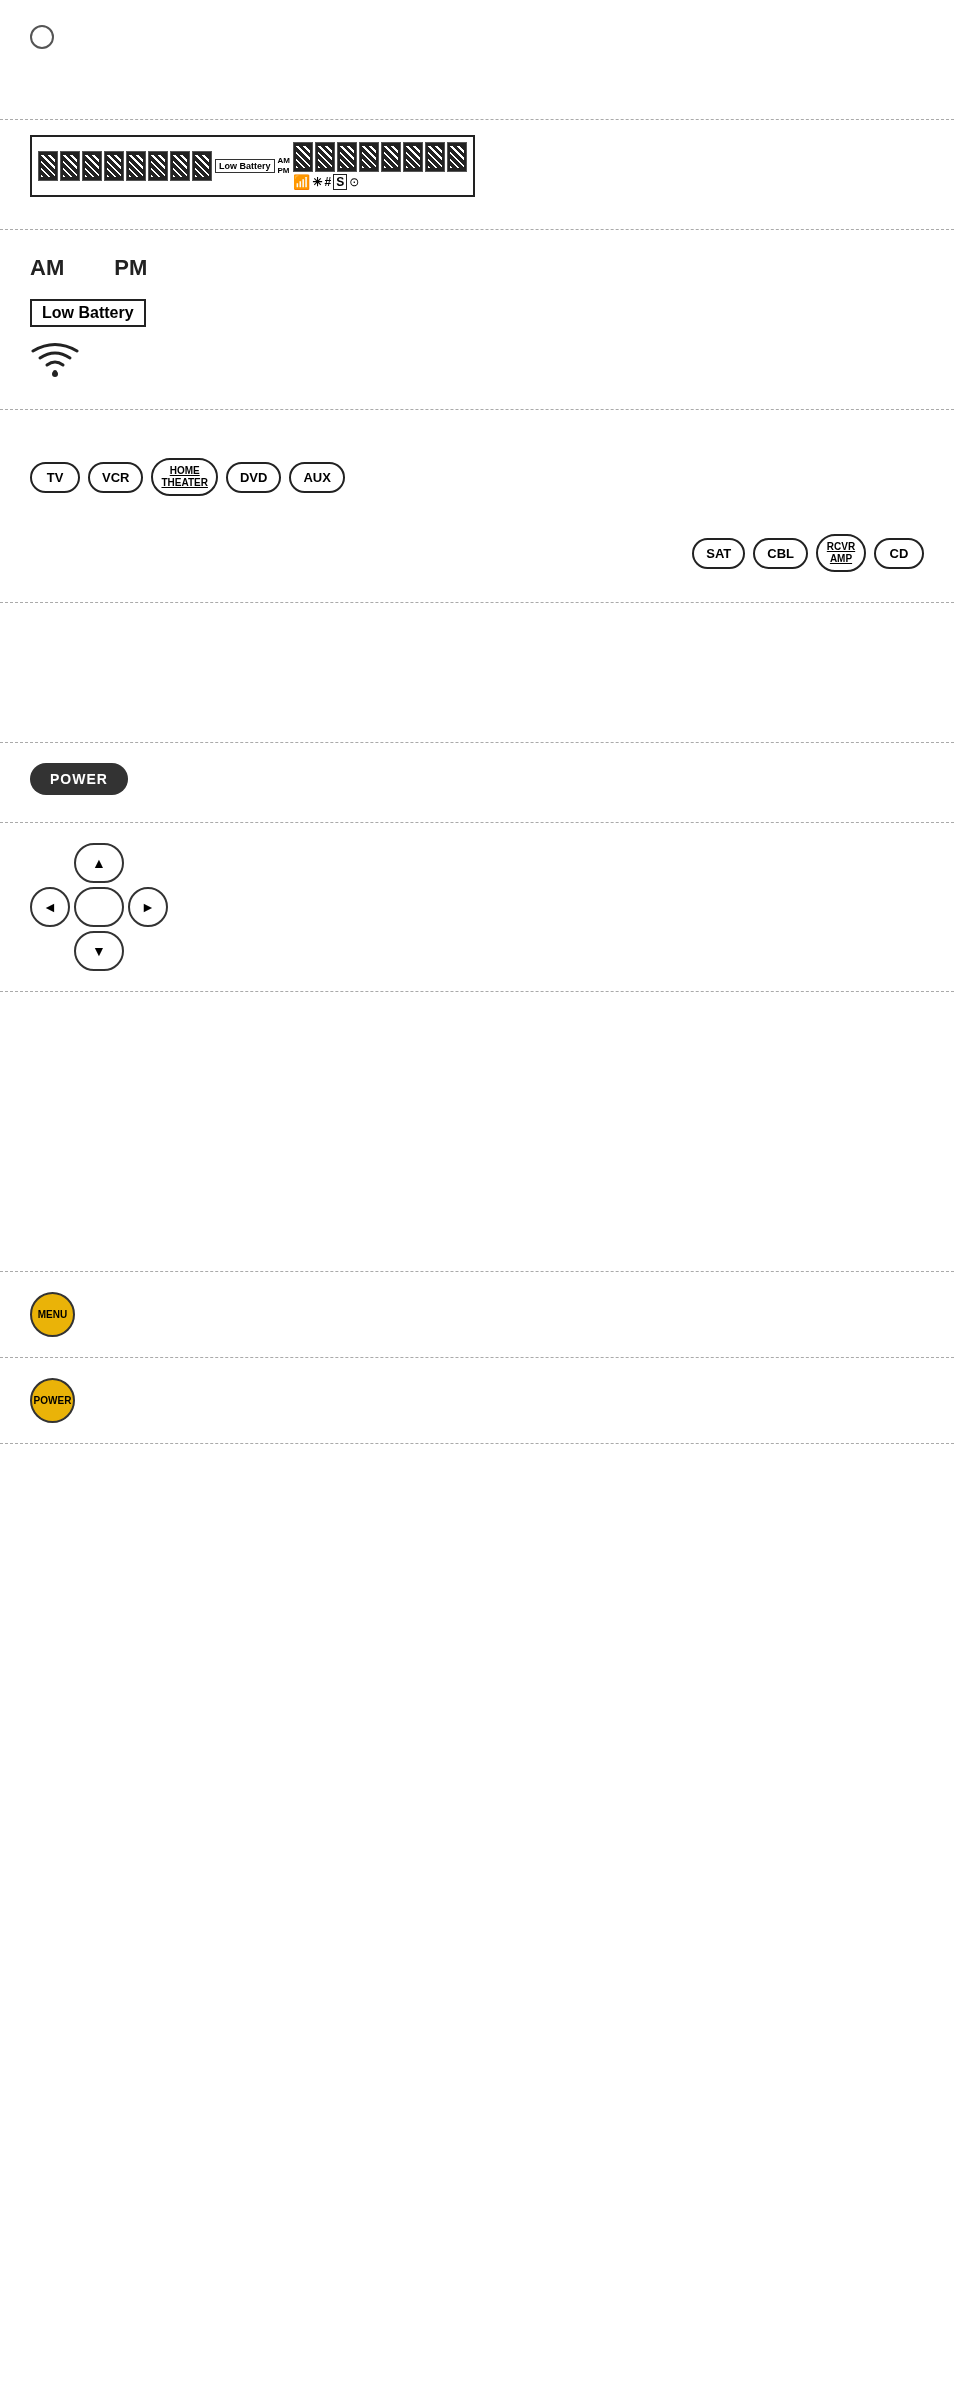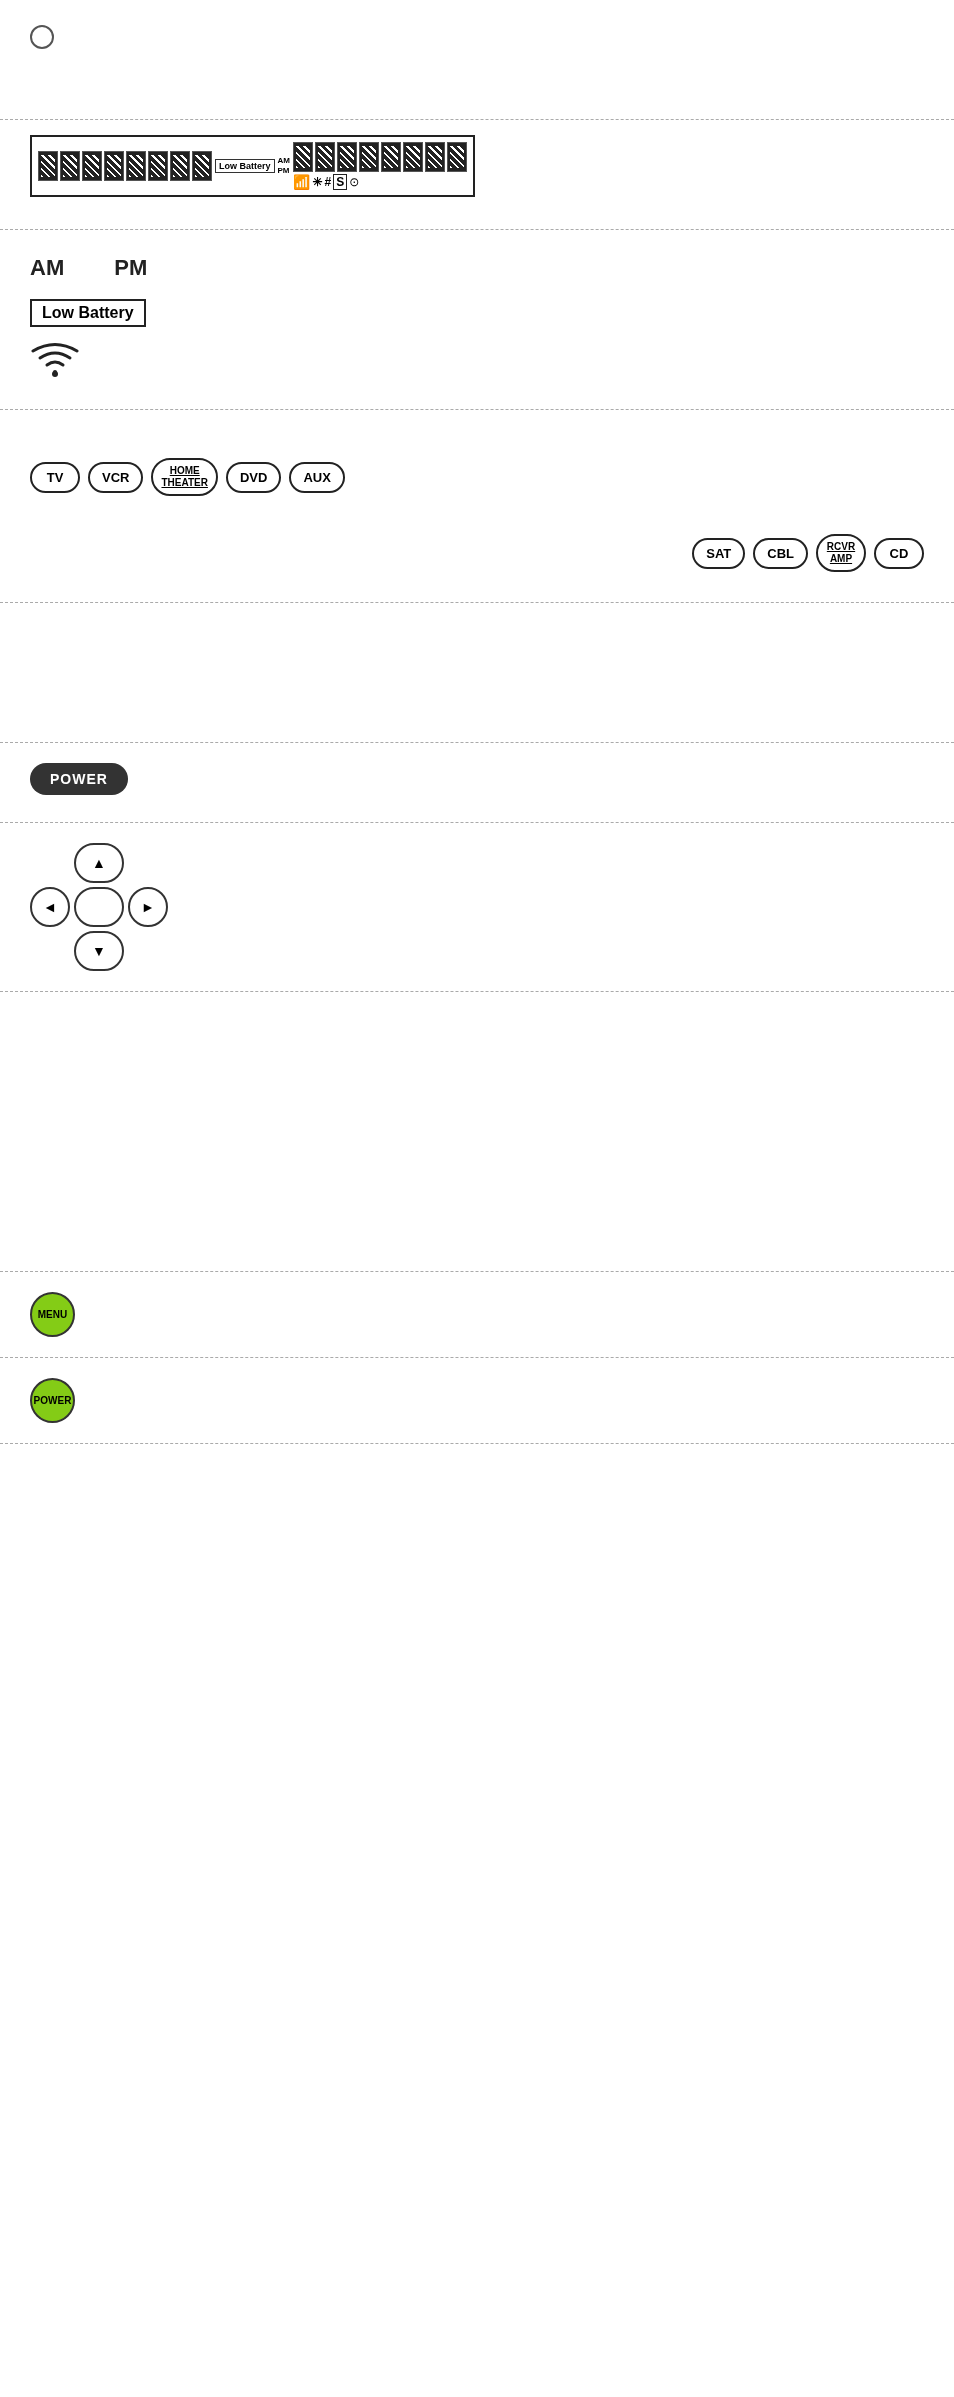--- a/index.html
+++ b/index.html
@@ -266,21 +266,21 @@
     .round-btn {
       border: 2px solid #333;
       border-radius: 50%;
       width: 55px;
       height: 55px;
       display: flex;
       align-items: center;
       justify-content: center;
       font-size: 12px;
       font-weight: bold;
-      background: #84cc16;
+      background: #eab308;
       cursor: pointer;
       text-align: center;
     }
 
     .round-btn.small {
       width: 45px;
       height: 45px;
       font-size: 10px;
     }
   </style>

